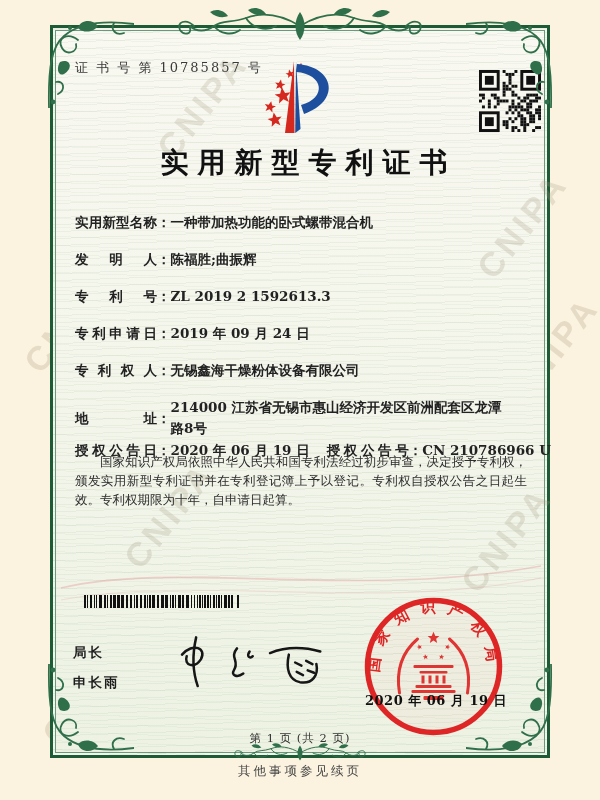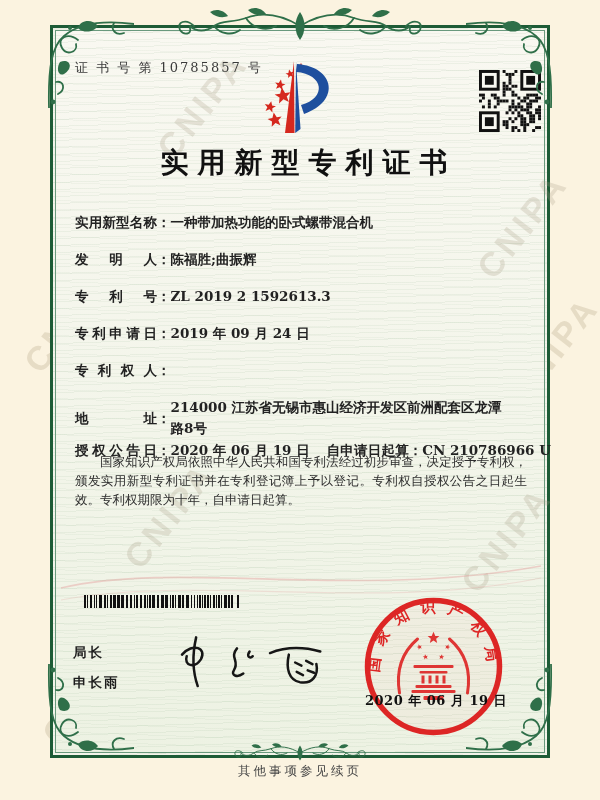--- a/index.html
+++ b/index.html
@@ -277,31 +277,32 @@
           <span class="fvalue">ZL 2019 2 1592613.3</span>
       </div>
       <div class="frow">
         <span class="flabel">专利申请日</span>
           <span class="colon">：</span>
           <span class="fvalue">2019 年 09 月 24 日</span>
       </div>
       <div class="frow">
         <span class="flabel">专利权人</span>
           <span class="colon">：</span>
+          <span class="fvalue">无锡鑫海干燥粉体设备有限公司</span>
       </div>
       <div class="frow addr">
         <span class="flabel">地址</span>
           <span class="colon">：</span>
           <span class="fvalue">214000 江苏省无锡市惠山经济开发区前洲配套区龙潭路8号</span>
       </div>
       <div class="frow dual">
         <span class="flabel">授权公告日</span>
           <span class="colon">：</span>
           <span class="fvalue">2020 年 06 月 19 日</span>
-        <span class="flabel second">自申请日起算</span>
+        <span class="flabel second">授权公告号</span>
           <span class="colon">：</span>
           <span class="fvalue">CN 210786966 U</span>
       </div>
     </div>
 
     <div class="paras">
       <p>国家知识产权局依照中华人民共和国专利法经过初步审查，决定授予专利权，颁发实用新型专利证书并在专利登记簿上予以登记。专利权自授权公告之日起生效。专利权期限为十年，自申请日起算。</p>
     </div>
 
     <svg class="barcode" id="barcode-svg" width="156" height="13" viewBox="0 0 156 13" preserveAspectRatio="none">
@@ -393,20 +394,21 @@
         <rect x="81.5" y="81.5" width="3" height="8"></rect>
         <rect x="54.5" y="91" width="36" height="3" rx="1"></rect>
         <rect x="50.5" y="96" width="44" height="3" rx="1"></rect>
         <rect x="62.5" y="102" width="20" height="4" rx="1"></rect>
         <path d="M38.5,99 C34.5,75 42.5,57 56.5,45" stroke="#dc1717" stroke-width="3" fill="none" stroke-linecap="round"></path>
         <path d="M106.5,99 C110.5,75 102.5,57 88.5,45" stroke="#dc1717" stroke-width="3" fill="none" stroke-linecap="round"></path>
       </g>
     </svg>
     <div class="seal-date">2020 年 06 月 19 日</div>
 
+    <div class="page-info">第 1 页 (共 2 页)</div>
   </div>
 
   <svg class="orn orn-top" width="260" height="44" viewBox="0 0 260 44">
       <use href="#orn-flourish"></use>
     </svg>
   <svg class="orn orn-bottom" width="140" height="24" viewBox="0 0 260 44">
       <use href="#orn-flourish"></use>
     </svg>
   <svg class="orn orn-tl" width="90" height="90" viewBox="0 0 90 90">
       <use href="#orn-corner"></use>

